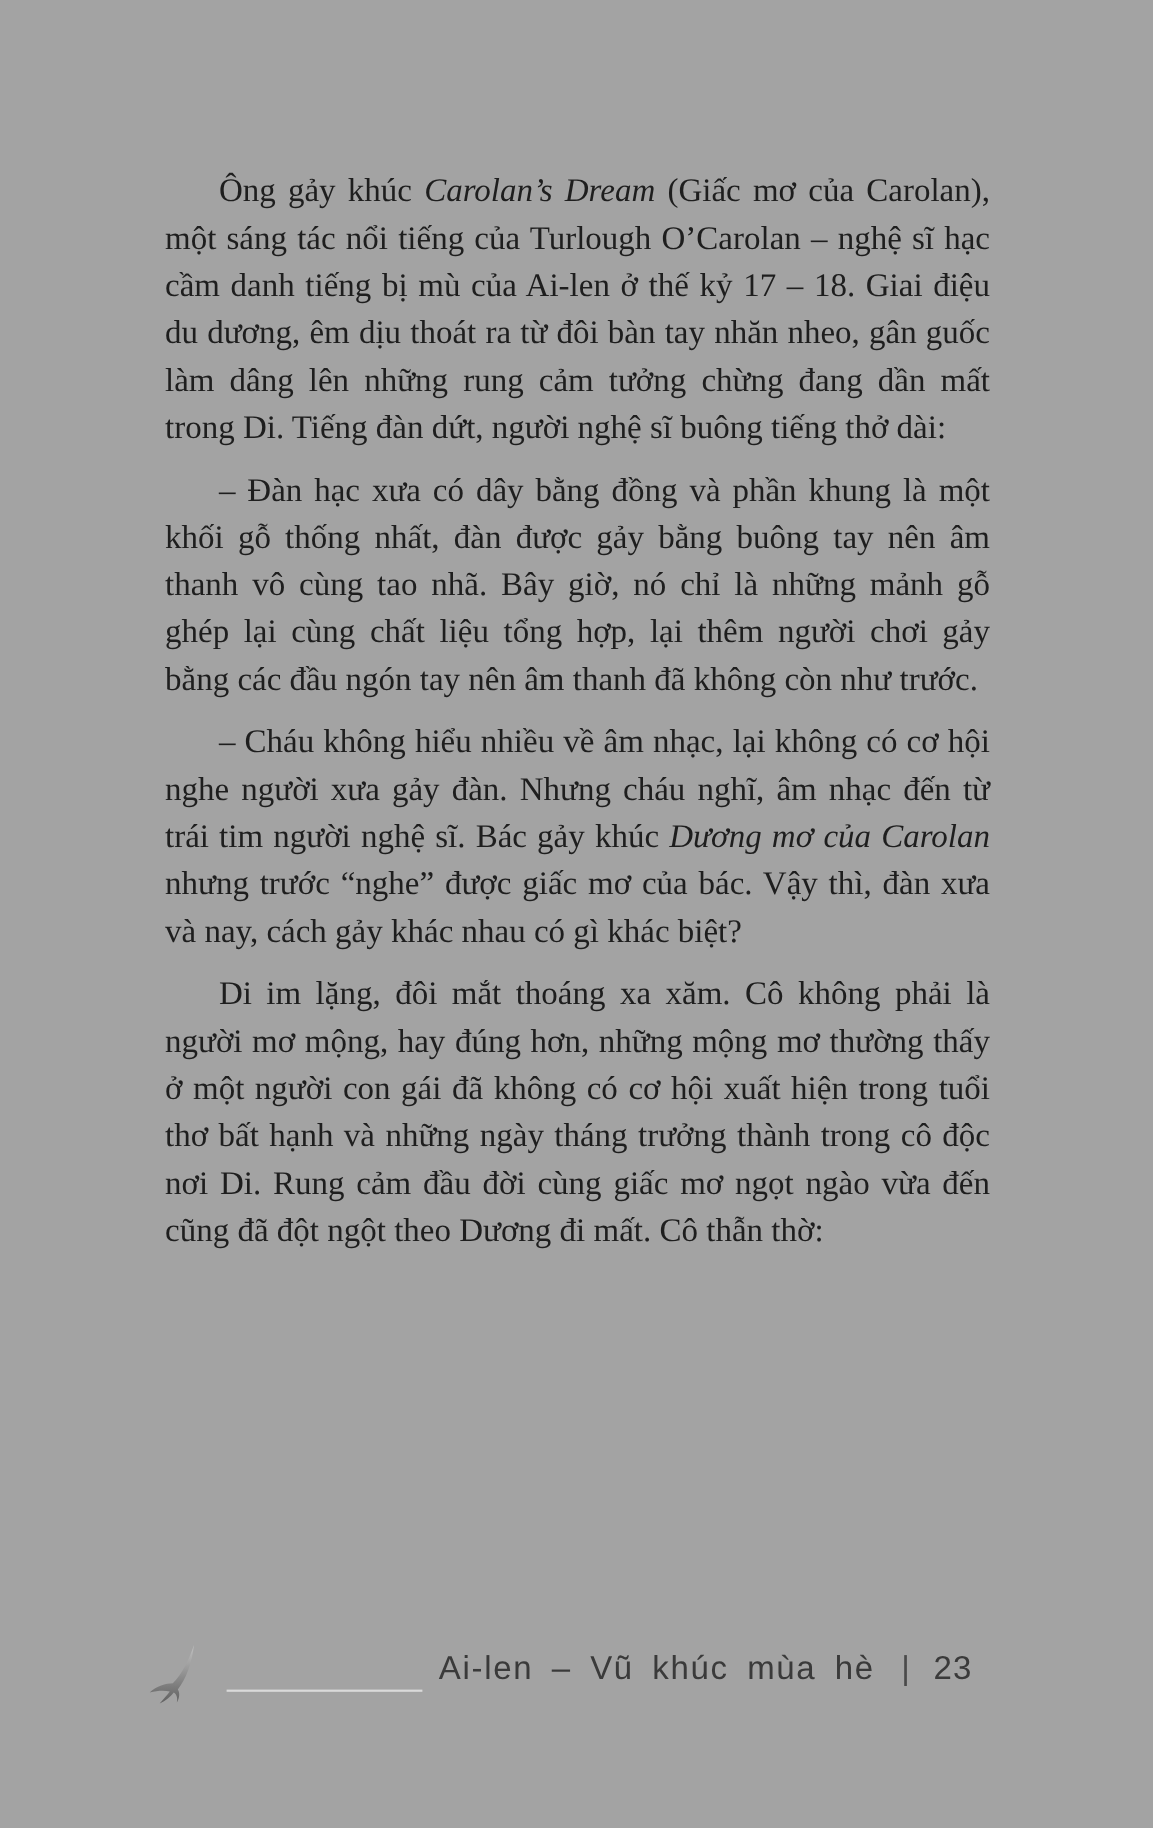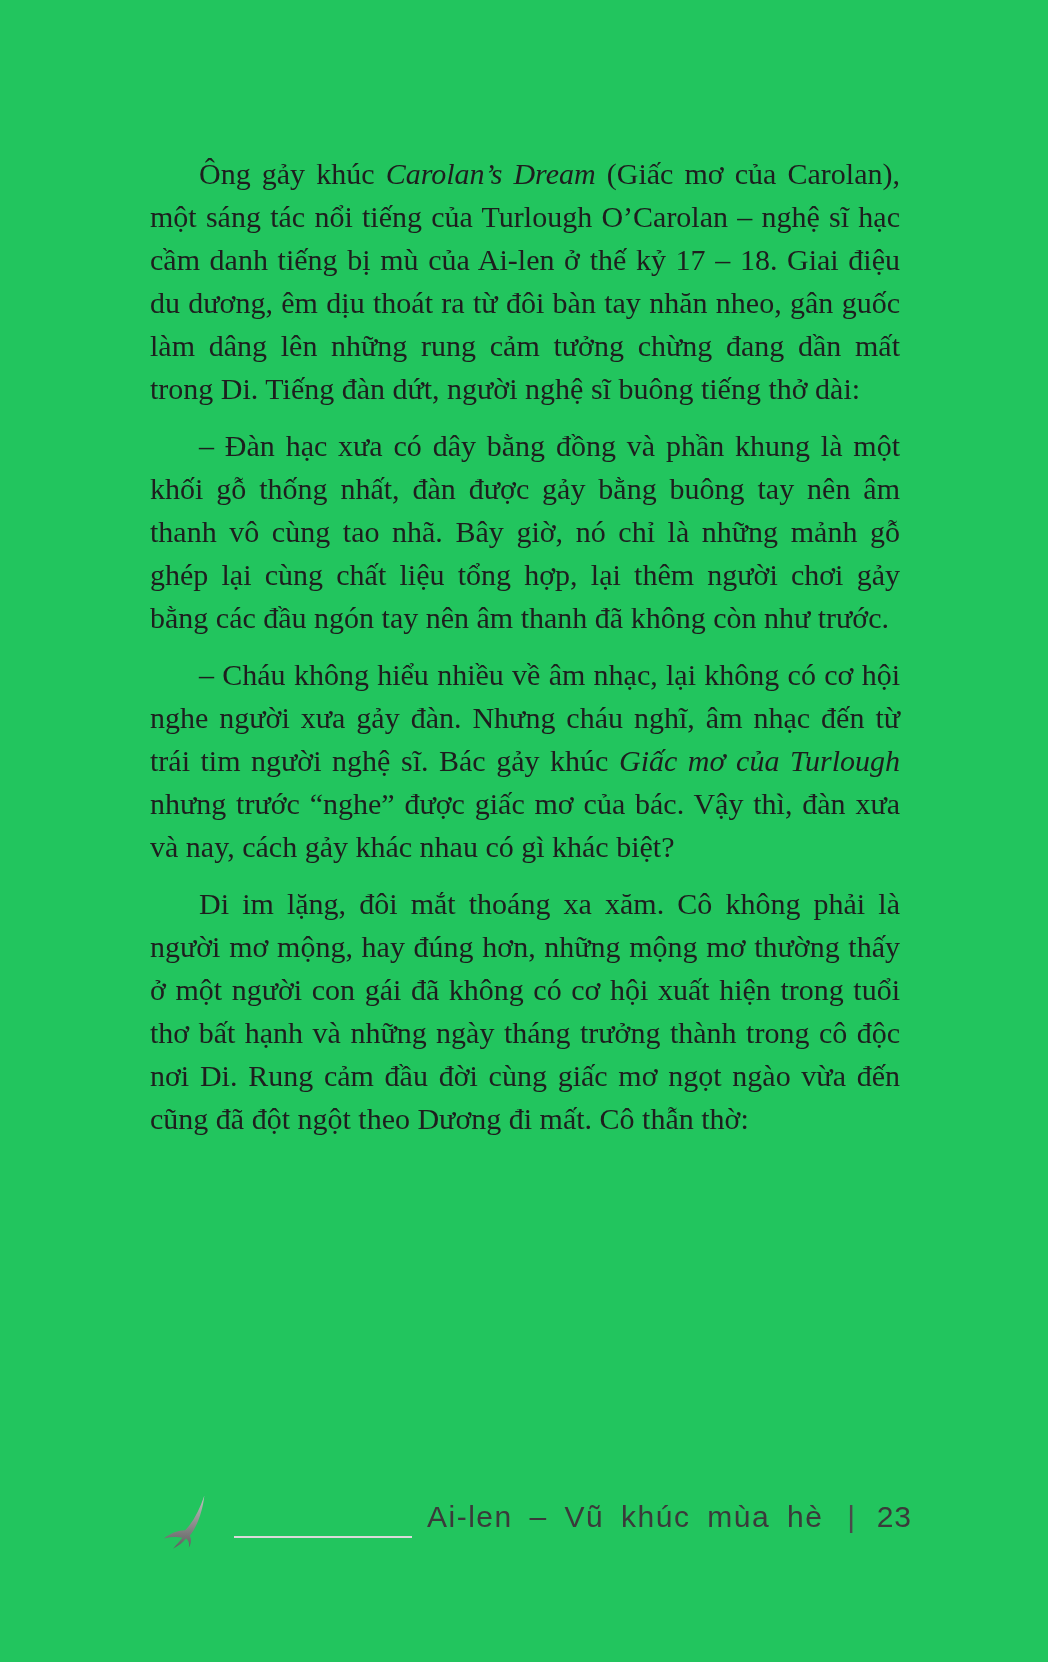--- a/index.html
+++ b/index.html
@@ -7,42 +7,42 @@
     width: 1048px;
     height: 1662px;
     background: #ffffff;
     position: relative;
     font-family: "Liberation Serif", serif;
     overflow: hidden;
   }
   .book-page {
     position: absolute;
     inset: 0;
-    background: #22c55e;
+    background: #a3a3a3;
   }
   .text-body {
     position: absolute;
     left: 150px;
     top: 152px;
     width: 750px;
     font-size: 30px;
     line-height: 43px;
     color: #1e1e1e;
     text-align: justify;
   }
   .text-body p {
     margin: 0 0 14px 0;
     text-indent: 49px;
   }
   .text-body em {
     font-style: italic;
   }
   .page-footer {
     position: absolute;
-    left: 152px;
+    left: 124px;
     top: 1488px;
     width: 760px;
     height: 78px;
   }
   .bird {
     position: absolute;
     left: 12px;
     top: 6px;
     width: 55px;
     height: 58px;
@@ -77,21 +77,21 @@
   }
 </style>
 </head>
 <body style="background: rgb(255, 255, 255);">
 
 <div class="book-page">
 
   <div class="text-body" style="color: rgb(30, 30, 30);">
       <p><span>Ông gảy khúc </span><em>Carolan’s Dream</em><span> (Giấc mơ của Carolan), một sáng tác nổi tiếng của Turlough O’Carolan – nghệ sĩ hạc cầm danh tiếng bị mù của Ai-len ở thế kỷ 17 – 18. Giai điệu du dương, êm dịu thoát ra từ đôi bàn tay nhăn nheo, gân guốc làm dâng lên những rung cảm tưởng chừng đang dần mất trong Di. Tiếng đàn dứt, người nghệ sĩ buông tiếng thở dài:</span></p>
       <p><span>– Đàn hạc xưa có dây bằng đồng và phần khung là một khối gỗ thống nhất, đàn được gảy bằng buông tay nên âm thanh vô cùng tao nhã. Bây giờ, nó chỉ là những mảnh gỗ ghép lại cùng chất liệu tổng hợp, lại thêm người chơi gảy bằng các đầu ngón tay nên âm thanh đã không còn như trước.</span></p>
-      <p><span>– Cháu không hiểu nhiều về âm nhạc, lại không có cơ hội nghe người xưa gảy đàn. Nhưng cháu nghĩ, âm nhạc đến từ trái tim người nghệ sĩ. Bác gảy khúc </span><em>Giấc mơ của Turlough</em><span> nhưng trước “nghe” được giấc mơ của bác. Vậy thì, đàn xưa và nay, cách gảy khác nhau có gì khác biệt?</span></p>
+      <p><span>– Cháu không hiểu nhiều về âm nhạc, lại không có cơ hội nghe người xưa gảy đàn. Nhưng cháu nghĩ, âm nhạc đến từ trái tim người nghệ sĩ. Bác gảy khúc </span><em>Dương mơ của Carolan</em><span> nhưng trước “nghe” được giấc mơ của bác. Vậy thì, đàn xưa và nay, cách gảy khác nhau có gì khác biệt?</span></p>
       <p><span>Di im lặng, đôi mắt thoáng xa xăm. Cô không phải là người mơ mộng, hay đúng hơn, những mộng mơ thường thấy ở một người con gái đã không có cơ hội xuất hiện trong tuổi thơ bất hạnh và những ngày tháng trưởng thành trong cô độc nơi Di. Rung cảm đầu đời cùng giấc mơ ngọt ngào vừa đến cũng đã đột ngột theo Dương đi mất. Cô thẫn thờ:</span></p>
     </div>
 
   <div class="page-footer">
     <span class="bird">
       <svg width="55" height="58" viewBox="0 0 60 60" aria-hidden="true">
         <defs>
           <linearGradient id="birdGrad" x1="0" y1="0" x2="0" y2="1">
             <stop offset="0" stop-color="#c2c2c2"></stop>
             <stop offset="1" stop-color="#5f5f5f"></stop>

